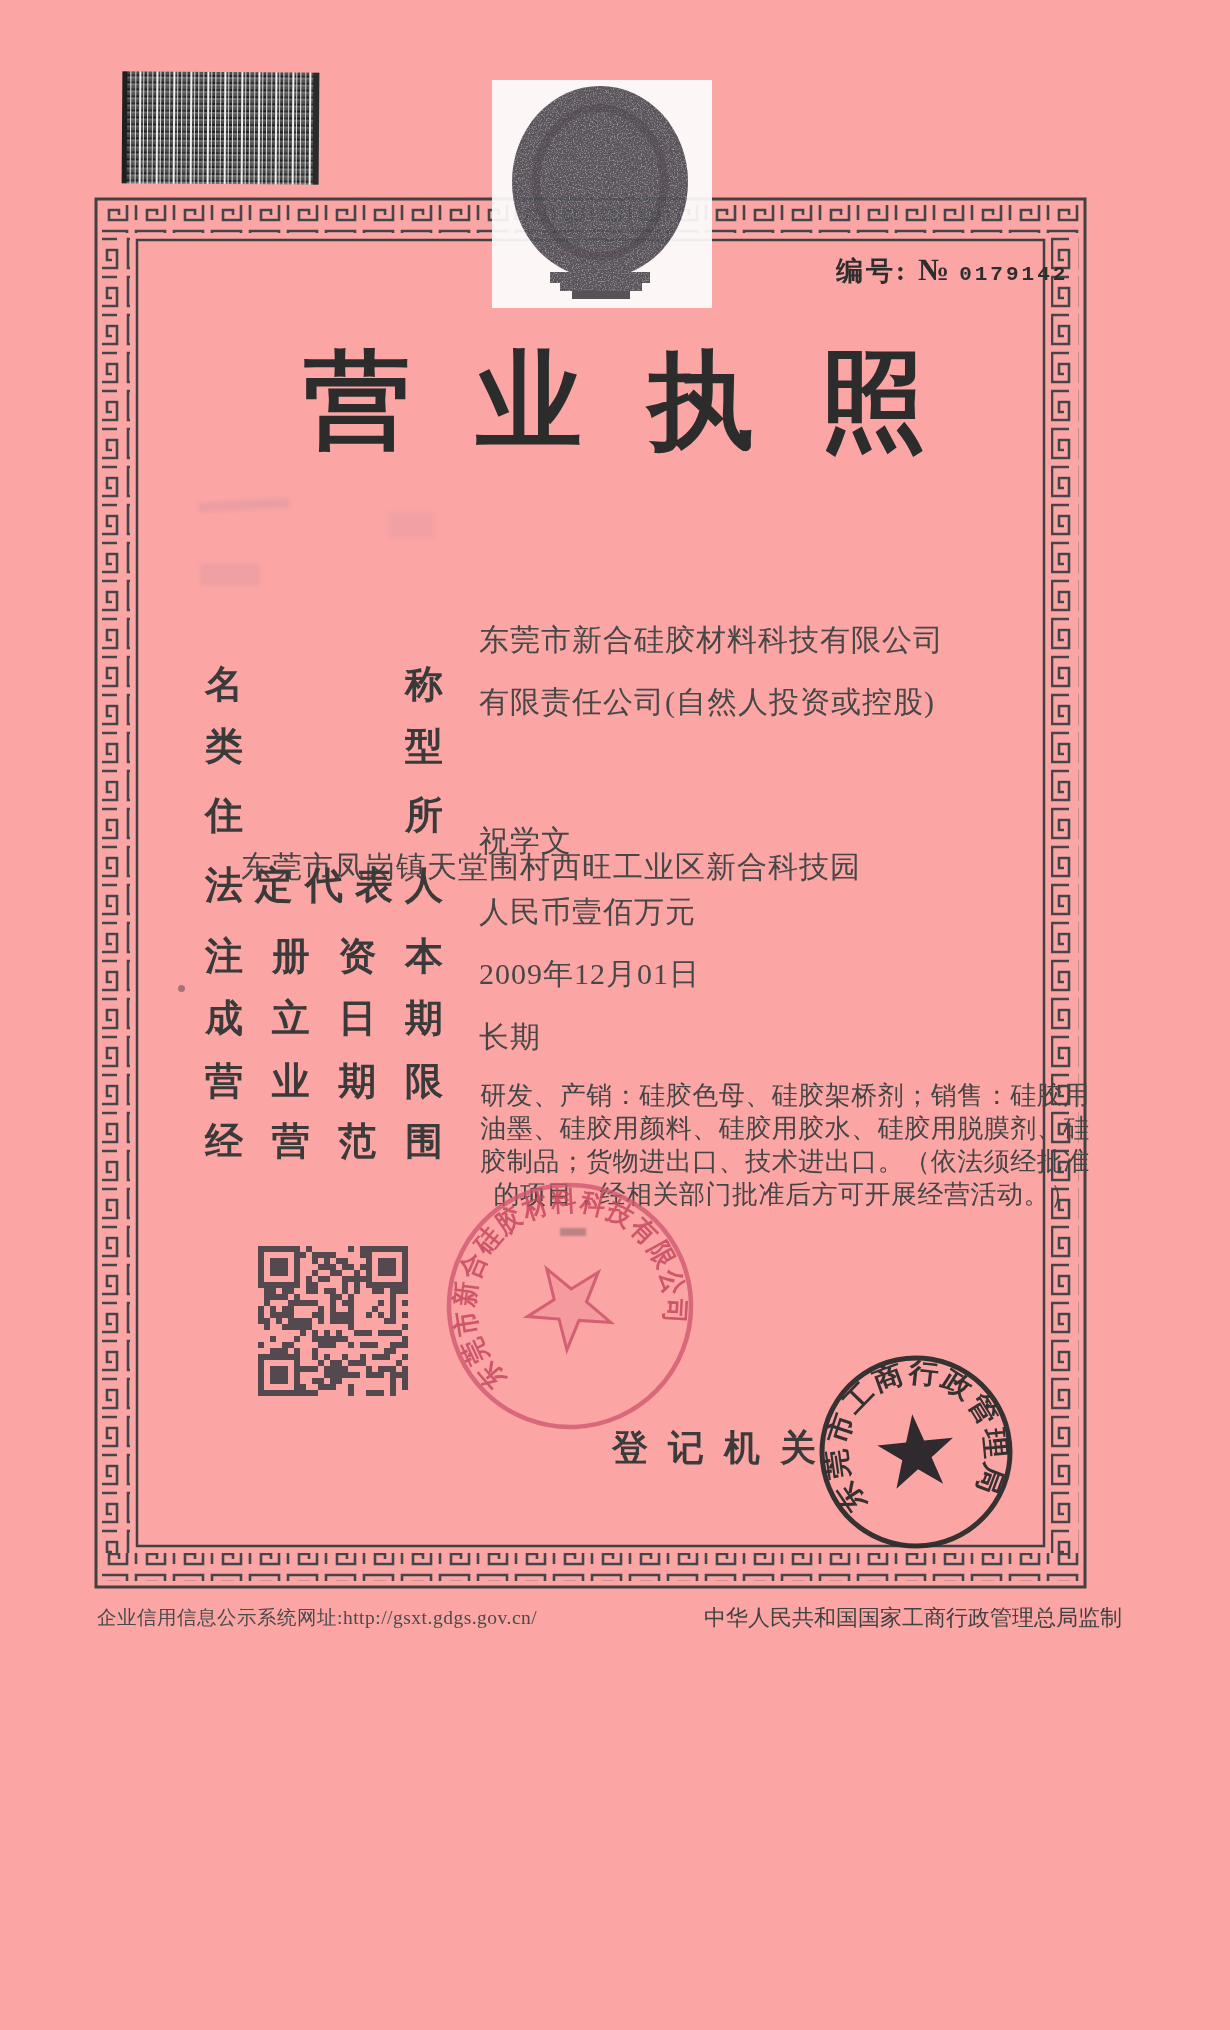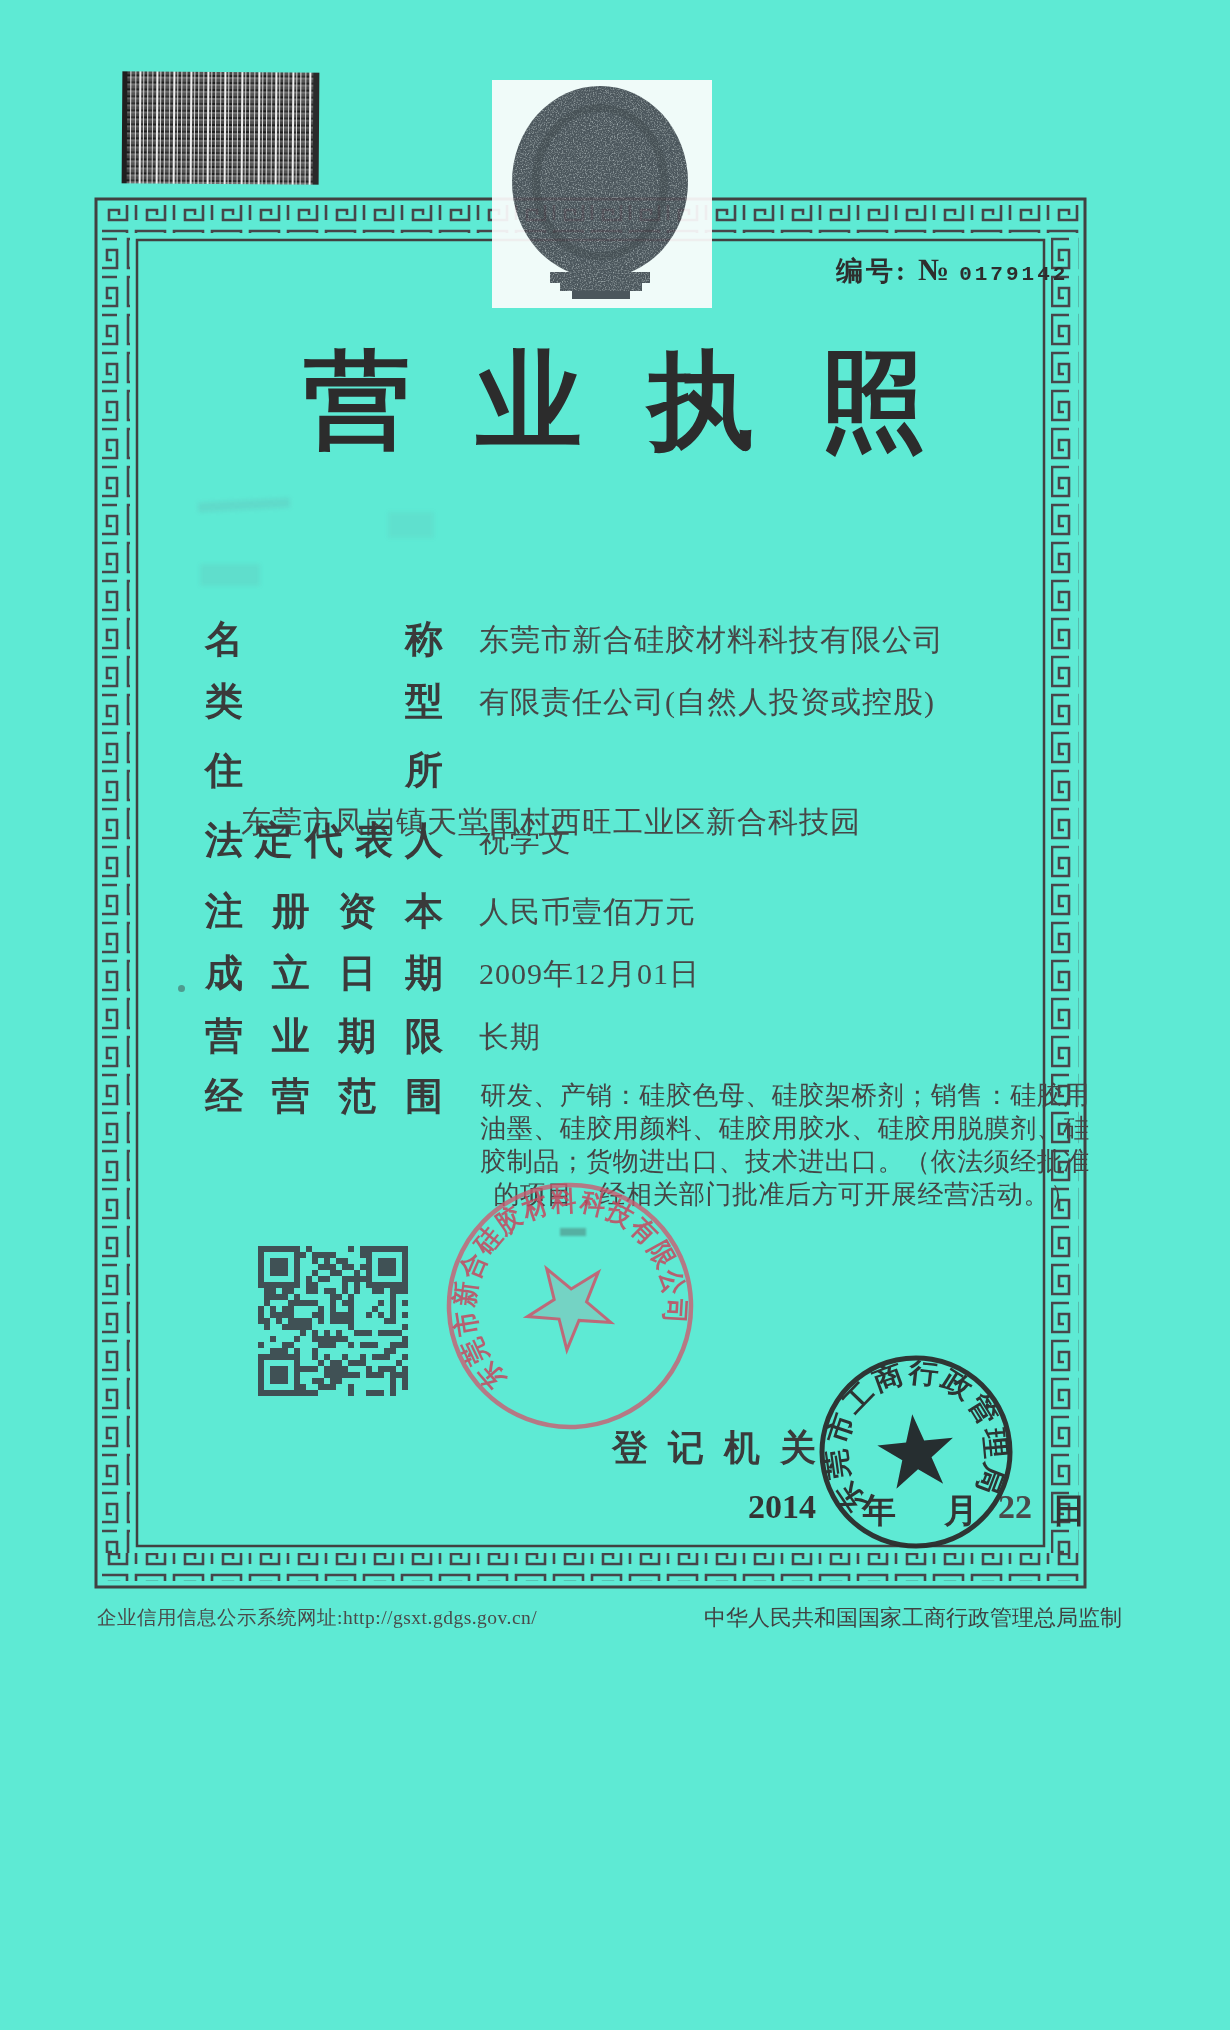--- a/index.html
+++ b/index.html
@@ -1,16 +1,16 @@
 <!DOCTYPE html>
 <html><head>
 <meta charset="utf-8">
 <style>
   html,body{margin:0;padding:0;background:#ffffff;}
-  .page{position:relative;width:1230px;height:2030px;background:#5eead4;overflow:hidden;
+  .page{position:relative;width:1230px;height:2030px;background:#fca5a5;overflow:hidden;
         font-family:"Liberation Serif","DejaVu Serif",serif;color:#333;}
 
   
   .barcode{position:absolute;left:122px;top:72px;width:186px;height:112px;
     border-left:5px solid #1a1a1a;border-right:6px solid #262626;
     background:
       repeating-linear-gradient(0deg, rgba(255,255,255,.32) 0 2px, rgba(0,0,0,0) 2px 4px, rgba(255,255,255,.18) 4px 7px),
       repeating-linear-gradient(90deg,#161616 0 3px,#e9e9e9 3px 4px,#2e2e2e 4px 8px,#d2d2d2 8px 9px,#1c1c1c 9px 12px,#f1f1f1 12px 14px,#272727 14px 16px,#dcdcdc 16px 17px);
     transform:rotate(.4deg);filter:blur(.4px) contrast(.95);}
 
@@ -28,21 +28,21 @@
   .title{position:absolute;left:0;right:0;top:330px;margin:0;text-align:center;z-index:2;
     font-family:"Liberation Sans","DejaVu Sans",sans-serif;font-size:106px;font-weight:900;
     color:#2c2c2c;letter-spacing:66px;text-indent:66px;filter:blur(.3px);}
 
   .regno{position:absolute;left:618px;top:524px;display:flex;align-items:baseline;z-index:2;}
   .regno-label{font-size:35px;font-weight:700;letter-spacing:16px;color:#56626f;}
   .regno-value{font-size:38px;margin-left:24px;color:#4a5563;letter-spacing:1px;}
 
   .row{position:absolute;left:205px;width:890px;z-index:2;}
   .row .lab{display:inline-block;width:238px;font-size:38px;font-weight:700;color:#3a3a3a;
-    text-align:justify;text-align-last:justify;text-justify:inter-character;vertical-align:top;}
+    text-align:justify;text-align-last:justify;text-justify:inter-character;vertical-align:top;margin-top:45px;}
   .row .val{display:inline-block;margin-left:36px;font-size:30px;color:#474747;letter-spacing:1px;
     vertical-align:top;padding-top:6px;}
   .row.scope .val{width:612px;font-size:26px;line-height:33px;letter-spacing:.5px;padding-top:8px;color:#454545;text-align:center;}
 
   .qr{position:absolute;left:258px;top:1246px;z-index:2;opacity:.88;}
 
   .seal-red{position:absolute;left:430px;top:1166px;z-index:3;}
   .seal-black{position:absolute;left:806px;top:1342px;z-index:4;opacity:.95;}
 
   .registrar{position:absolute;left:612px;top:1424px;font-size:36px;font-weight:700;letter-spacing:20px;color:#3b3b3b;z-index:2;}
@@ -475,27 +475,20 @@
       <circle cx="140" cy="140" r="121" fill="none" stroke="rgba(206,88,110,0.78)" stroke-width="4.5"></circle>
       <polygon points="0,-44 10,-13.8 41.8,-13.6 16.2,5.3 25.9,35.6 0,17 -25.9,35.6 -16.2,5.3 -41.8,-13.6 -10,-13.8" transform="translate(140 140) rotate(-8)" fill="rgba(214,110,130,0.18)" stroke="rgba(205,85,106,0.85)" stroke-width="3"></polygon>
       <path id="sealArc" d="M53,180.6 A96,96 0 1 1 207.9,207.9" fill="none"></path>
       <text font-size="27" font-weight="700" fill="rgba(198,72,94,0.85)" letter-spacing="2" font-family="&quot;Liberation Serif&quot;,&quot;DejaVu Serif&quot;,serif">
         <textPath href="#sealArc" textLength="402" lengthAdjust="spacingAndGlyphs">东莞市新合硅胶材料科技有限公司</textPath>
       </text>
     </g>
   </svg>
 
   <div class="registrar">登记机关</div>
-  <div class="dateline">
-    <span class="d-year">2014</span>
-    <span class="d-yu">年</span>
-    <span class="d-mu">月</span>
-    <span class="d-day">22</span>
-    <span class="d-du">日</span>
-  </div>
 
   <svg class="seal-black" width="220" height="220">
     <g transform="rotate(-12 110 110)">
       <circle cx="110" cy="110" r="94" fill="none" stroke="#2c2c2c" stroke-width="5"></circle>
       <polygon points="0,-40 9.1,-12.5 38,-12.4 14.7,4.8 23.5,32.4 0,15.5 -23.5,32.4 -14.7,4.8 -38,-12.4 -9.1,-12.5" transform="translate(110 112) rotate(6)" fill="#242428"></polygon>
       <path id="authArc" d="M52.7,150.2 A70,70 0 1 1 150.2,167.3" fill="none"></path>
       <text font-size="27" font-weight="700" fill="#2b2b2b" letter-spacing="2" font-family="&quot;Liberation Serif&quot;,&quot;DejaVu Serif&quot;,serif">
         <textPath href="#authArc" textLength="318" lengthAdjust="spacingAndGlyphs">东莞市工商行政管理局</textPath>
       </text>
     </g>

